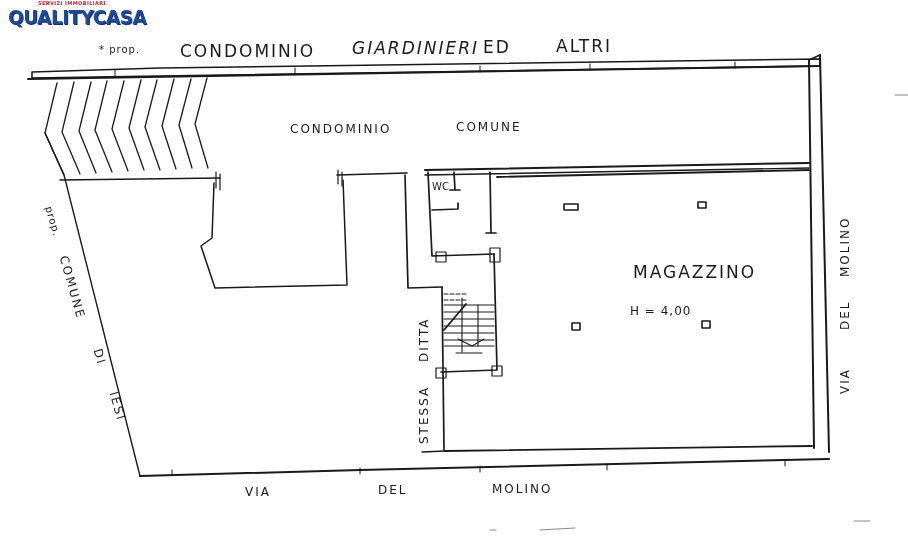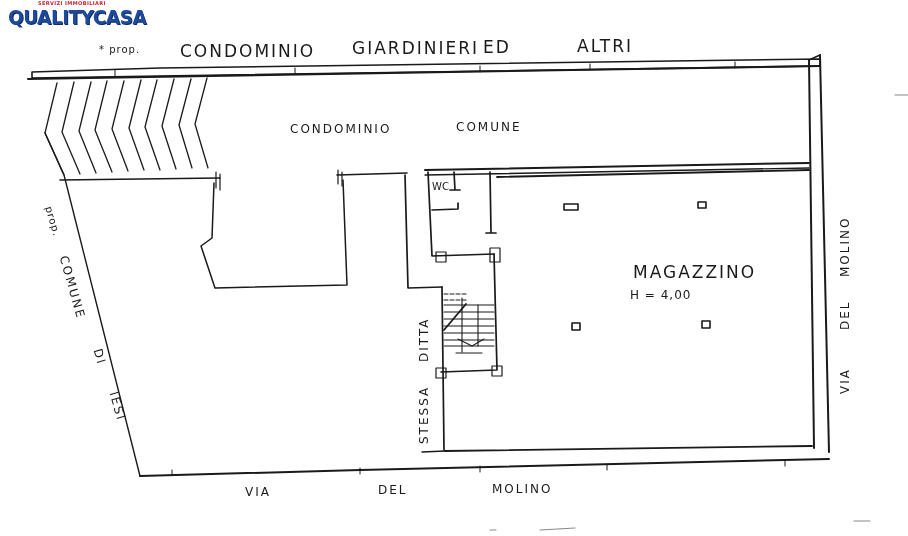--- a/index.html
+++ b/index.html
@@ -108,31 +108,31 @@
     <g stroke-width="1" stroke="#888">
       <path d="M895 95 L908 95"></path>
       <path d="M854 521 L870 521"></path>
       <path d="M540 530 L575 528 M490 530 L496 530"></path>
     </g>
   </g>
 </svg>
 
 <div class="lbl tiny" style="left:99px; top:44px;">* prop.</div>
 <div class="lbl md" style="left:180px; top:41px;">CONDOMINIO</div>
-<div class="lbl md" style="left:352px; top:38px;">GIARDINIERI</div>
+<div class="lbl md" style="left:352px; top:38px;font-style:italic;">GIARDINIERI</div>
 <div class="lbl md" style="left:483px; top:37px;">ED</div>
-<div class="lbl md" style="left:577px; top:36px;">ALTRI</div>
+<div class="lbl md" style="left:556px; top:36px;">ALTRI</div>
 
 <div class="lbl sm" style="left:290px; top:122px;">CONDOMINIO</div>
 <div class="lbl sm" style="left:456px; top:120px;">COMUNE</div>
 
 <div class="lbl tiny" style="left:432px; top:181px; letter-spacing:0;">WC</div>
 
 <div class="lbl md" style="left:593px; top:262px;margin-left:40px;">MAGAZZINO</div>
-<div class="lbl sm" style="left:630px; top:288px; letter-spacing:1px;text-align:right;">H = 4,00</div>
+<div class="lbl sm" style="left:630px; top:304px; letter-spacing:1px;text-align:right;">H = 4,00</div>
 
 <div class="lbl tiny vert" style="left:54px; top:205px; transform: rotate(74deg);">prop.</div>
 <div class="lbl sm vert" style="left:70px; top:254px; transform: rotate(74deg);">COMUNE</div>
 <div class="lbl sm vert" style="left:104px; top:347px; transform: rotate(74deg);">DI</div>
 <div class="lbl sm vert" style="left:120px; top:390px; transform: rotate(74deg);">IESI</div>
 
 <div class="lbl sm vert" style="left:838px; top:394px; transform: rotate(-90deg);">VIA</div>
 <div class="lbl sm vert" style="left:838px; top:330px; transform: rotate(-90deg);">DEL</div>
 <div class="lbl sm vert" style="left:838px; top:277px; transform: rotate(-90deg);">MOLINO</div>
 

